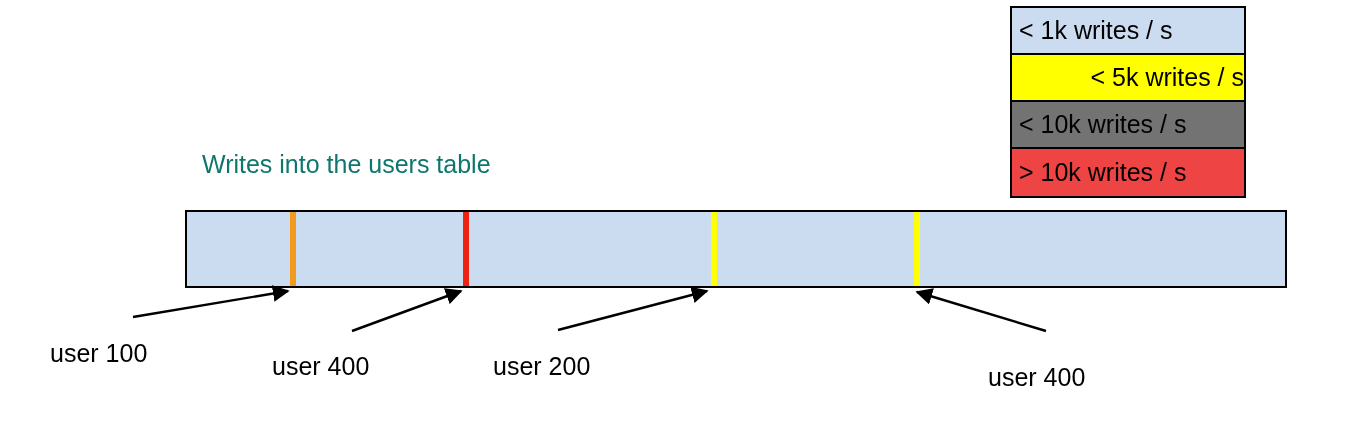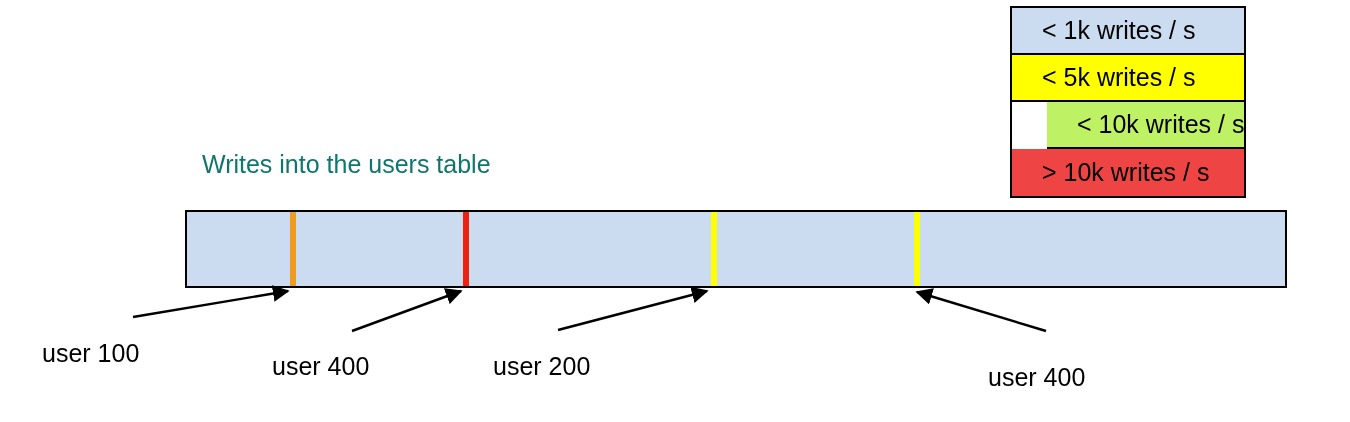--- a/index.html
+++ b/index.html
@@ -24,21 +24,21 @@
     width: 236px;
     border: 2px solid #000000;
     box-sizing: border-box;
   }
   .legend-row {
     height: 47px;
     box-sizing: border-box;
     border-bottom: 2px solid #000000;
     display: flex;
     align-items: center;
-    padding-left: 30px;
+    padding-left: 7px;
   }
   .legend-row:last-child { border-bottom: none; }
   .legend-label {
     font-size: 25px;
     color: #000000;
     line-height: 1;
     white-space: nowrap;
   }
 
   
@@ -89,24 +89,24 @@
 </style>
 </head>
 <body>
 
 <div id="page">
 
   <div id="legend">
     <div class="legend-row" style="background:#ccdcf0;">
       <span class="legend-label">&lt; 1k writes / s</span>
     </div>
-    <div class="legend-row" style="background:#ffff00;">
+    <div class="legend-row" style="background:#ffff00;justify-content:flex-end;">
       <span class="legend-label">&lt; 5k writes / s</span>
     </div>
-    <div class="legend-row" style="background:#bef264;margin-left:35px;">
+    <div class="legend-row" style="background:#737373;">
       <span class="legend-label">&lt; 10k writes / s</span>
     </div>
     <div class="legend-row" style="background:#ef4444;">
       <span class="legend-label">&gt; 10k writes / s</span>
     </div>
   </div>
 
   <div id="chart-title">Writes into the users table</div>
 
   <div id="keyspace-bar">
@@ -121,18 +121,18 @@
       <marker id="arrowhead" viewBox="0 0 10 10" refX="9" refY="5" markerWidth="7" markerHeight="7" orient="auto-start-reverse">
         <path d="M 0 0 L 10 5 L 0 10 z" fill="#000000"></path>
       </marker>
     </defs>
     <line x1="133" y1="317" x2="288" y2="291" stroke="#000000" stroke-width="2.4" marker-end="url(#arrowhead)"></line>
     <line x1="352" y1="331" x2="461" y2="291" stroke="#000000" stroke-width="2.4" marker-end="url(#arrowhead)"></line>
     <line x1="558" y1="330" x2="707" y2="291" stroke="#000000" stroke-width="2.4" marker-end="url(#arrowhead)"></line>
     <line x1="1046" y1="331" x2="917" y2="292" stroke="#000000" stroke-width="2.4" marker-end="url(#arrowhead)"></line>
   </svg>
 
-  <div class="user-label" style="left:42px;  top:339px;">user 100</div>
+  <div class="user-label" style="left:50px;  top:339px;">user 100</div>
   <div class="user-label" style="left:272px; top:352px;">user 400</div>
   <div class="user-label" style="left:493px; top:352px;">user 200</div>
   <div class="user-label" style="left:988px; top:352px;margin-top:11px;">user 400</div>
 
 </div>
 
 </body></html>

